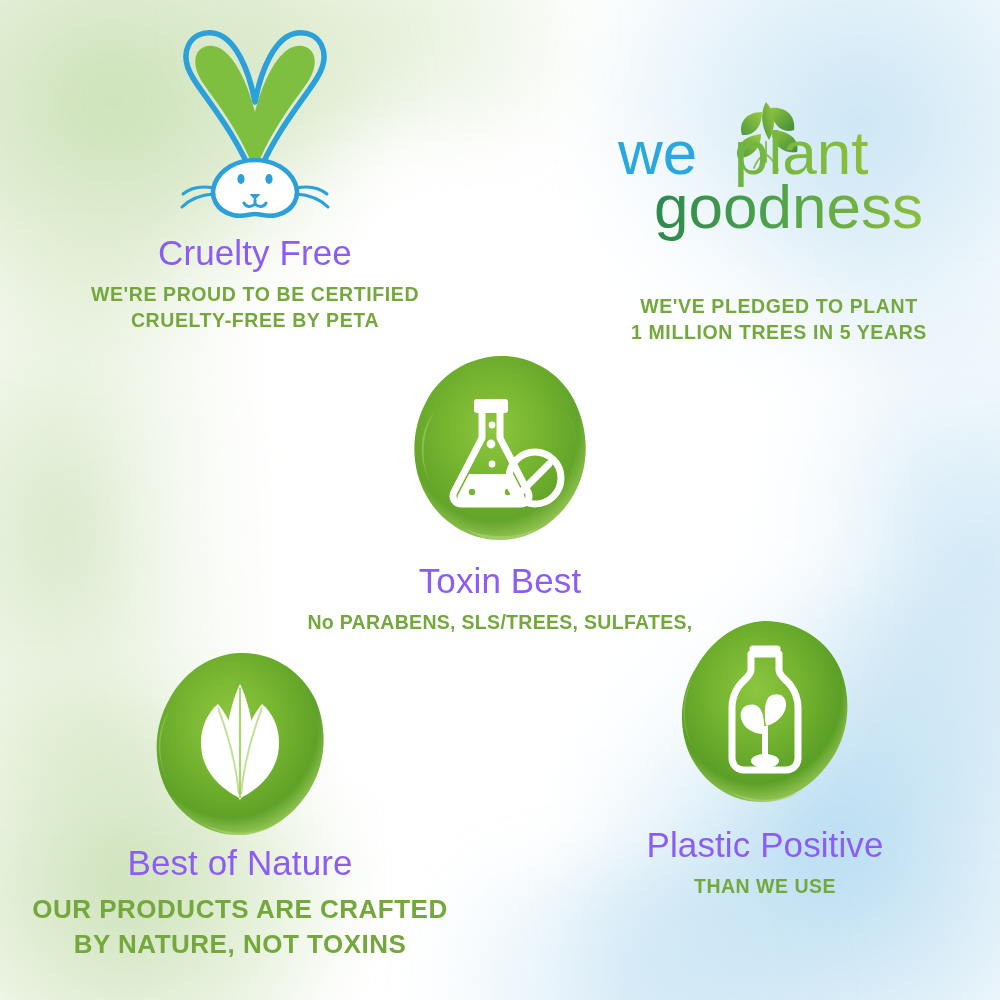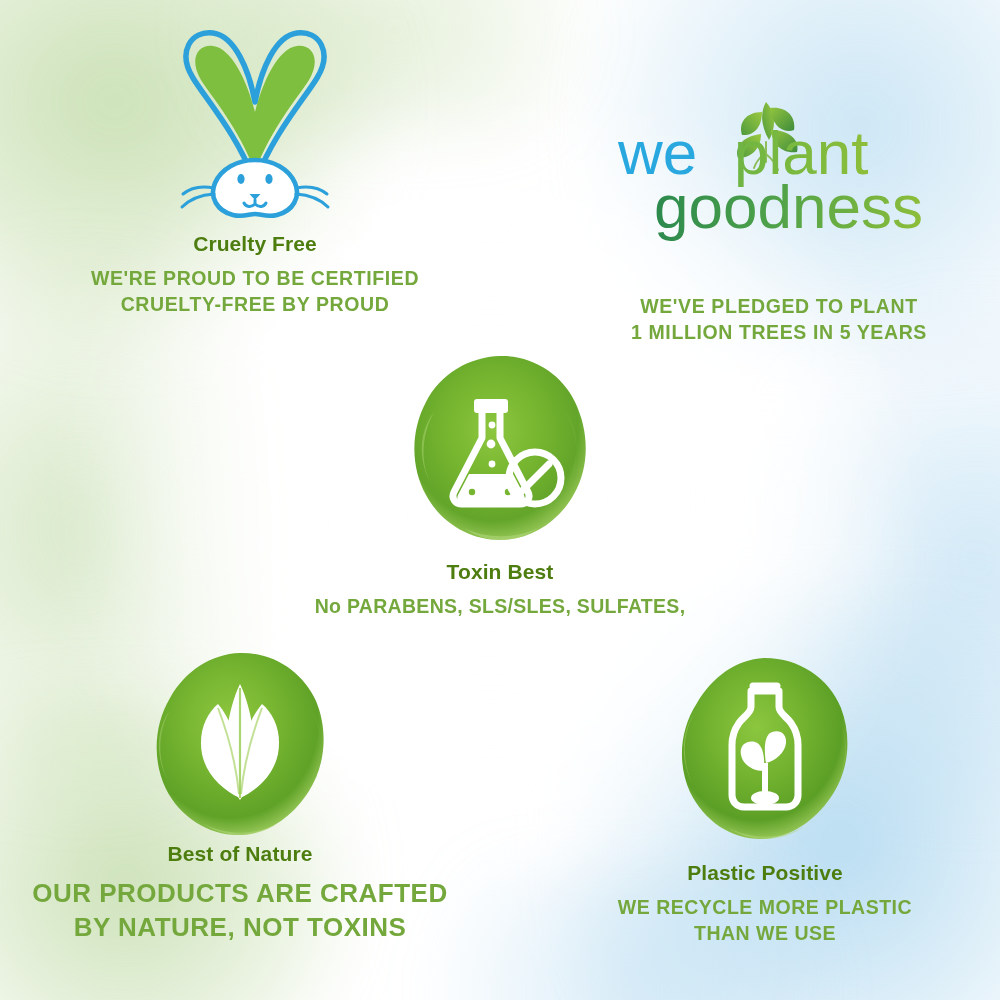--- a/index.html
+++ b/index.html
@@ -51,23 +51,23 @@
     left:90px; top:120px; width:800px; height:760px;
     background:radial-gradient(ellipse at 50% 50%, rgba(255,255,255,.96) 0%, rgba(255,255,255,.80) 46%, rgba(255,255,255,0) 78%);
     filter:blur(34px);
   }
 
   
   #stage { position:absolute; inset:0; z-index:2; }
   .cell { position:absolute; text-align:center; }
 
   .badge-title {
-    color:#4d7c0f;
-    font-weight:bold;
-    font-size:21px;
+    color:#8b5cf6;
+    font-weight:normal;
+    font-size:35px;
     letter-spacing:.1px;
     line-height:1.18;
     white-space:nowrap;
   }
   .badge-sub {
     color:#74A83C;
     font-weight:bold;
     font-size:19.5px;
     letter-spacing:.45px;
     line-height:1.32;
@@ -80,21 +80,21 @@
 
   
   .disc-wrap { position:relative; width:192px; height:192px; margin:0 auto; }
   .disc-wrap svg { position:absolute; left:0; top:0; }
 
   
   #cruelty    { left:20px;  top:22px;  width:470px; }
   #weplant    { left:544px; top:96px;  width:470px; }
   #toxin      { left:285px; top:352px; width:430px; }
   #nature     { left:15px;  top:648px; width:450px; }
-  #plastic    { left:540px; top:653px; width:450px; }
+  #plastic    { left:540px; top:616px; width:450px; }
 
   #cruelty .badge-sub  { font-size:19.5px; letter-spacing:.6px; }
   #weplant .badge-sub  { font-size:19.5px; letter-spacing:.6px; margin-top:48px; }
   #toxin   .badge-sub  { font-size:19.5px; letter-spacing:.3px; }
   #nature  .badge-sub  { font-size:26px; letter-spacing:.5px; }
   #plastic .badge-sub  { font-size:19.5px; letter-spacing:.5px; }
 
   #toxin   .badge-title { margin-top:16px; }
   #nature  .badge-title { margin-top:2px; }
   #plastic .badge-title { margin-top:16px; }
@@ -142,21 +142,21 @@
       <path d="M63 166 C 48 163 38 167 32 172" fill="none" stroke="#2BA0DB" stroke-width="3" stroke-linecap="round"></path>
       <path d="M63 172 C 48 173 37 179 31 185" fill="none" stroke="#2BA0DB" stroke-width="3" stroke-linecap="round"></path>
 
       <path d="M145 166 C 160 163 170 167 176 172" fill="none" stroke="#2BA0DB" stroke-width="3" stroke-linecap="round"></path>
       <path d="M145 172 C 160 173 171 179 177 185" fill="none" stroke="#2BA0DB" stroke-width="3" stroke-linecap="round"></path>
     </svg>
 
     <div class="badge-title">Cruelty Free</div>
     <div class="badge-sub">
       <div>WE'RE PROUD TO BE CERTIFIED</div>
-      <div>CRUELTY-FREE BY PROUD</div>
+      <div>CRUELTY-FREE BY PETA</div>
     </div>
   </div>
 
   <div class="cell" id="weplant">
 
     <svg class="mark" width="330" height="150" viewBox="0 0 330 150">
       <defs>
         <linearGradient id="gPlant" x1="0" y1="0" x2="1" y2="0">
           <stop offset="0" stop-color="#6FB544"></stop>
           <stop offset="0.55" stop-color="#7DBA3E"></stop>
@@ -240,21 +240,21 @@
 
         <g>
           <circle cx="131" cy="126" r="26" fill="none" stroke="#ffffff" stroke-width="7"></circle>
           <line x1="117" y1="140" x2="145" y2="112" stroke="#ffffff" stroke-width="7" stroke-linecap="round"></line>
         </g>
       </svg>
     </div>
 
     <div class="badge-title">Toxin Best</div>
     <div class="badge-sub">
-      <div>No PARABENS, SLS/SLES, SULFATES,</div>
+      <div>No PARABENS, SLS/TREES, SULFATES,</div>
     </div>
   </div>
 
   <div class="cell" id="nature">
     <div class="disc-wrap">
       <svg width="192" height="192" viewBox="0 0 192 192">
         <defs>
           <radialGradient id="discN" cx="44%" cy="38%" r="64%">
             <stop offset="0" stop-color="#8FC740"></stop>
             <stop offset="0.42" stop-color="#78B631"></stop>
@@ -330,18 +330,17 @@
 
           <path d="M93 110 L93 142 L99 142 L99 110 Z"></path>
 
           <ellipse cx="96" cy="145" rx="14" ry="7"></ellipse>
         </g>
       </svg>
     </div>
 
     <div class="badge-title">Plastic Positive</div>
     <div class="badge-sub">
-      <div>WE RECYCLE MORE PLASTIC</div>
       <div>THAN WE USE</div>
     </div>
   </div>
 
 </div>
 
 </body></html>

